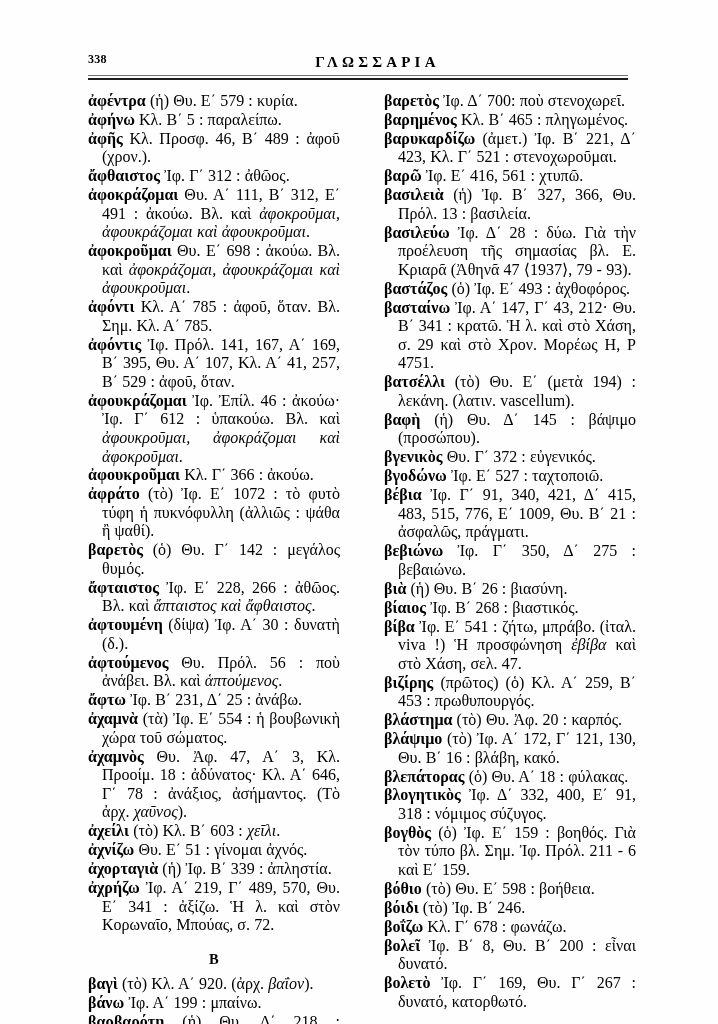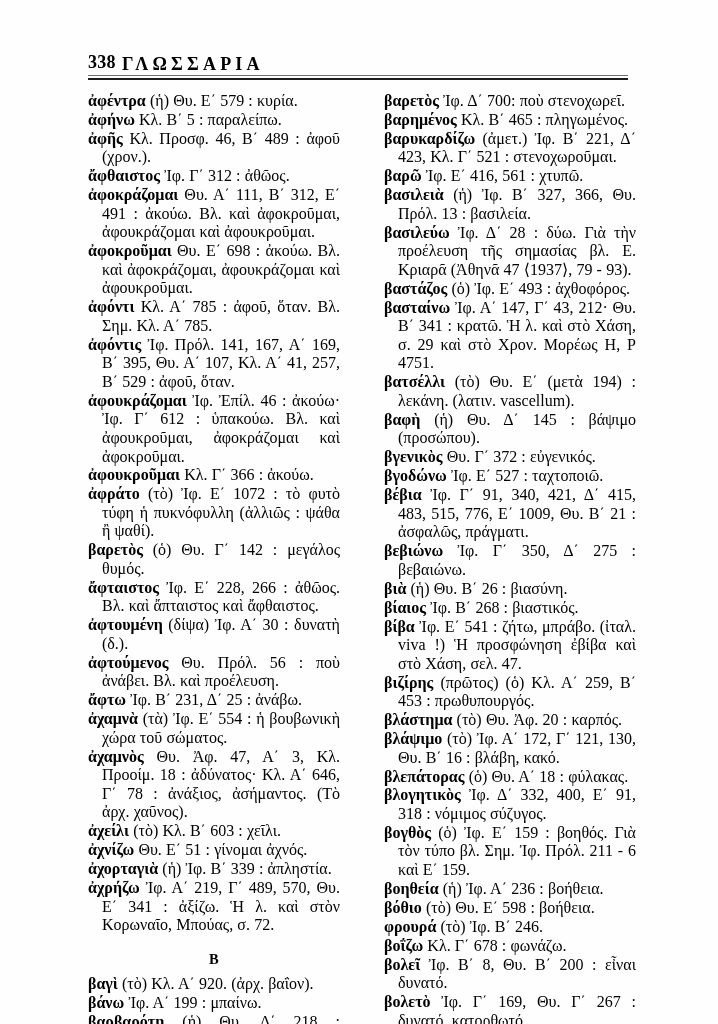--- a/index.html
+++ b/index.html
@@ -30,31 +30,31 @@
     position: absolute;
     left: 88px;
     top: 52px;
     width: 545px;
     height: 26px;
   }
   .folio {
     position: absolute;
     left: 0;
     top: 0;
-    font-size: 18px;
+    font-size: 12px;
     font-weight: bold;
     letter-spacing: 0.3px;
   }
   .head-title {
     position: absolute;
     left: 0;
     top: 2px;
     width: 545px;
-    text-align: left;
-    font-size: 18px;
+    text-align: center;
+    font-size: 15px;
     font-weight: bold;
     letter-spacing: 4.2px;
     padding-left: 34px;
     box-sizing: border-box;
   }
   .head-rule {
     position: absolute;
     left: 88px;
     top: 78px;
     width: 540px;
@@ -89,20 +89,21 @@
     text-align: justify;
     text-justify: inter-word;
     word-spacing: 0.2px;
     -webkit-hyphens: none;
     hyphens: none;
   }
   .hw {
     font-weight: bold;
   }
   .it {
+    font-style: italic;
   }
   .letter-head {
     text-align: center;
     font-weight: bold;
     font-size: 14.5px;
     margin: 16px 0 7px 0;
     padding-left: 0;
     text-indent: 0;
     letter-spacing: 0.5px;
   }
@@ -130,21 +131,21 @@
           <p class="entry"><span class="hw">ἀφοκράζομαι</span><span> Θυ. Α΄ 111, Β΄ 312, Ε΄ 491 : ἀκούω. Βλ. καὶ </span><span class="it">ἀφοκροῦμαι, ἀφουκράζομαι καὶ ἀφουκροῦμαι</span><span>.</span></p>
           <p class="entry"><span class="hw">ἀφοκροῦμαι</span><span> Θυ. Ε΄ 698 : ἀκούω. Βλ. καὶ </span><span class="it">ἀφοκράζομαι, ἀφουκράζομαι καὶ ἀφουκροῦμαι</span><span>.</span></p>
           <p class="entry"><span class="hw">ἀφόντι</span><span> Κλ. Α΄ 785 : ἀφοῦ, ὅταν. Βλ. Σημ. Κλ. Α΄ 785.</span></p>
           <p class="entry"><span class="hw">ἀφόντις</span><span> Ἰφ. Πρόλ. 141, 167, Α΄ 169, Β΄ 395, Θυ. Α΄ 107, Κλ. Α΄ 41, 257, Β΄ 529 : ἀφοῦ, ὅταν.</span></p>
           <p class="entry"><span class="hw">ἀφουκράζομαι</span><span> Ἰφ. Ἐπίλ. 46 : ἀκούω· Ἰφ. Γ΄ 612 : ὑπακούω. Βλ. καὶ </span><span class="it">ἀφουκροῦμαι, ἀφοκράζομαι καὶ ἀφοκροῦμαι</span><span>.</span></p>
           <p class="entry"><span class="hw">ἀφουκροῦμαι</span><span> Κλ. Γ΄ 366 : ἀκούω.</span></p>
           <p class="entry"><span class="hw">ἀφράτο</span><span> (τὸ) Ἰφ. Ε΄ 1072 : τὸ φυτὸ τύφη ἡ πυκνόφυλλη (ἀλλιῶς : ψάθα ἢ ψαθί).</span></p>
           <p class="entry"><span class="hw">βαρετὸς</span><span> (ὁ) Θυ. Γ΄ 142 : μεγάλος θυμός.</span></p>
           <p class="entry"><span class="hw">ἄφταιστος</span><span> Ἰφ. Ε΄ 228, 266 : ἀθῶος. Βλ. καὶ </span><span class="it">ἄπταιστος καὶ ἄφθαιστος</span><span>.</span></p>
           <p class="entry"><span class="hw">ἀφτουμένη</span><span> (δίψα) Ἰφ. Α΄ 30 : δυνατὴ (δ.).</span></p>
-          <p class="entry"><span class="hw">ἀφτούμενος</span><span> Θυ. Πρόλ. 56 : ποὺ ἀνάβει. Βλ. καὶ </span><span class="it">προέλευση</span><span>.</span></p>
+          <p class="entry"><span class="hw">ἀφτούμενος</span><span> Θυ. Πρόλ. 56 : ποὺ ἀνάβει. Βλ. καὶ </span><span class="it">ἁπτούμενος</span><span>.</span></p>
           <p class="entry"><span class="hw">ἄφτω</span><span> Ἰφ. Β΄ 231, Δ΄ 25 : ἀνάβω.</span></p>
           <p class="entry"><span class="hw">ἀχαμνὰ</span><span> (τὰ) Ἰφ. Ε΄ 554 : ἡ βουβωνικὴ χώρα τοῦ σώματος.</span></p>
           <p class="entry"><span class="hw">ἀχαμνὸς</span><span> Θυ. Ἀφ. 47, Α΄ 3, Κλ. Προοίμ. 18 : ἀδύνατος· Κλ. Α΄ 646, Γ΄ 78 : ἀνάξιος, ἀσήμαντος. (Τὸ ἀρχ. </span><span class="it">χαῦνος</span><span>).</span></p>
           <p class="entry"><span class="hw">ἀχείλι</span><span> (τὸ) Κλ. Β΄ 603 : </span><span class="it">χεῖλι</span><span>.</span></p>
           <p class="entry"><span class="hw">ἀχνίζω</span><span> Θυ. Ε΄ 51 : γίνομαι ἀχνός.</span></p>
           <p class="entry"><span class="hw">ἀχορταγιὰ</span><span> (ἡ) Ἰφ. Β΄ 339 : ἀπληστία.</span></p>
           <p class="entry"><span class="hw">ἀχρήζω</span><span> Ἰφ. Α΄ 219, Γ΄ 489, 570, Θυ. Ε΄ 341 : ἀξίζω. Ἡ λ. καὶ στὸν Κορωναῖο, Μπούας, σ. 72.</span></p>
         </div>
       <div class="letter-head">Β</div>
       <div id="left-b">
@@ -174,23 +175,22 @@
           <p class="entry"><span class="hw">βεβιώνω</span><span> Ἰφ. Γ΄ 350, Δ΄ 275 : βεβαιώνω.</span></p>
           <p class="entry"><span class="hw">βιὰ</span><span> (ἡ) Θυ. Β΄ 26 : βιασύνη.</span></p>
           <p class="entry"><span class="hw">βίαιος</span><span> Ἰφ. Β΄ 268 : βιαστικός.</span></p>
           <p class="entry"><span class="hw">βίβα</span><span> Ἰφ. Ε΄ 541 : ζήτω, μπράβο. (ἰταλ. viva !) Ἡ προσφώνηση </span><span class="it">ἐβίβα</span><span> καὶ στὸ Χάση, σελ. 47.</span></p>
           <p class="entry"><span class="hw">βιζίρης</span><span> (πρῶτος) (ὁ) Κλ. Α΄ 259, Β΄ 453 : πρωθυπουργός.</span></p>
           <p class="entry"><span class="hw">βλάστημα</span><span> (τὸ) Θυ. Ἀφ. 20 : καρπός.</span></p>
           <p class="entry"><span class="hw">βλάψιμο</span><span> (τὸ) Ἰφ. Α΄ 172, Γ΄ 121, 130, Θυ. Β΄ 16 : βλάβη, κακό.</span></p>
           <p class="entry"><span class="hw">βλεπάτορας</span><span> (ὁ) Θυ. Α΄ 18 : φύλακας.</span></p>
           <p class="entry"><span class="hw">βλογητικὸς</span><span> Ἰφ. Δ΄ 332, 400, Ε΄ 91, 318 : νόμιμος σύζυγος.</span></p>
           <p class="entry"><span class="hw">βογθὸς</span><span> (ὁ) Ἰφ. Ε΄ 159 : βοηθός. Γιὰ τὸν τύπο βλ. Σημ. Ἰφ. Πρόλ. 211 - 6 καὶ Ε΄ 159.</span></p>
-          <p class="entry"><span class="hw">βοηθεία</span><span> (ἡ) Ἰφ. Α΄ 236 : βοήθεια.</span></p>
           <p class="entry"><span class="hw">βόθιο</span><span> (τὸ) Θυ. Ε΄ 598 : βοήθεια.</span></p>
-          <p class="entry"><span class="hw">φρουρά</span><span> (τὸ) Ἰφ. Β΄ 246.</span></p>
+          <p class="entry"><span class="hw">βόιδι</span><span> (τὸ) Ἰφ. Β΄ 246.</span></p>
           <p class="entry"><span class="hw">βοΐζω</span><span> Κλ. Γ΄ 678 : φωνάζω.</span></p>
           <p class="entry"><span class="hw">βολεῖ</span><span> Ἰφ. Β΄ 8, Θυ. Β΄ 200 : εἶναι δυνατό.</span></p>
           <p class="entry"><span class="hw">βολετὸ</span><span> Ἰφ. Γ΄ 169, Θυ. Γ΄ 267 : δυνατό, κατορθωτό.</span></p>
         </div>
     </div>
 
   </div>
 </div>
 
 </body></html>

